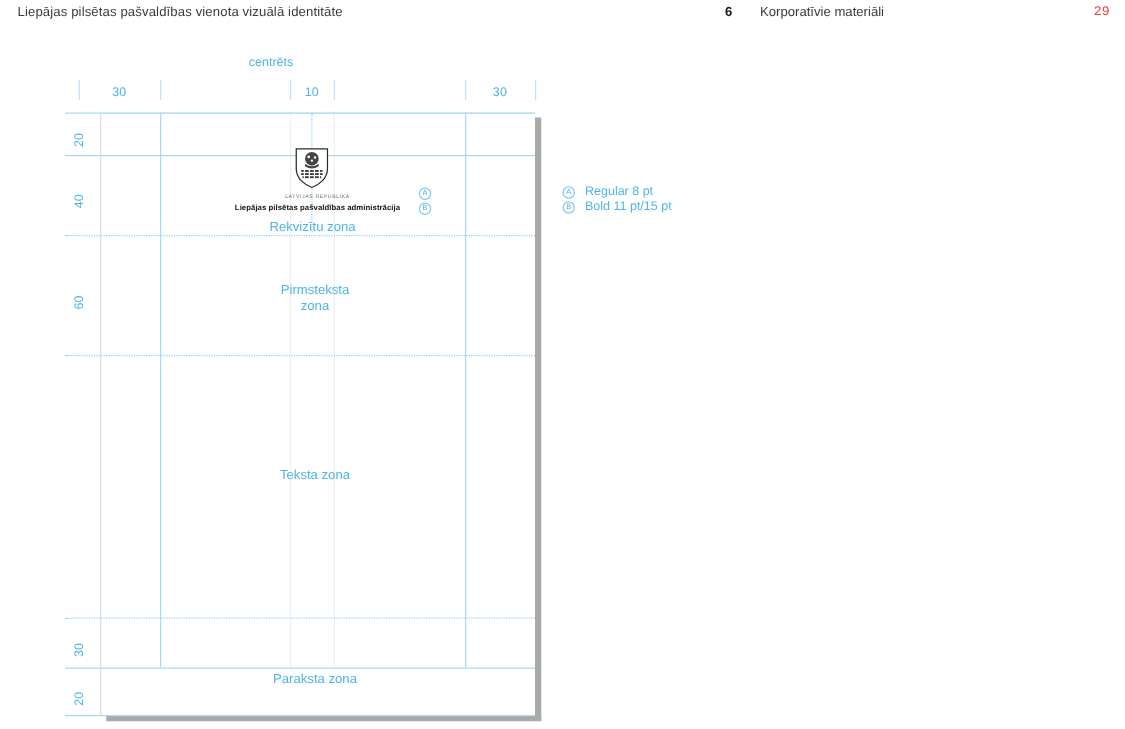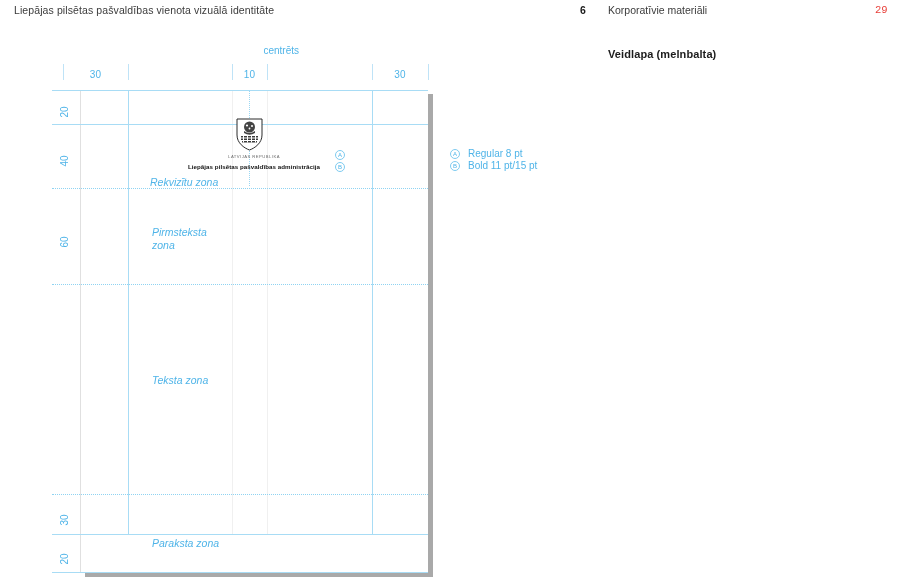--- a/index.html
+++ b/index.html
@@ -68,27 +68,27 @@
     position: absolute; color: #4fb4e8; font-size: 10px;
     text-align: center; letter-spacing: .2px;
   }
   .meas-v {
     position: absolute; color: #4fb4e8; font-size: 10px;
     transform: rotate(-90deg); transform-origin: center center;
     white-space: nowrap;
   }
   .centred-lbl {
     position: absolute; color: #4fb4e8; font-size: 10px;
-    text-align: right; white-space: nowrap;
+    text-align: left; white-space: nowrap;
   }
 
   
   .zone {
     position: absolute; color: #4fb4e8; font-size: 10.5px;
-    line-height: 13px; white-space: pre-line; font-style: italic;
+    text-align: center; line-height: 13px; white-space: pre-line;
   }
   .coa { position: absolute; left: 236px; top: 118px; width: 27px; height: 33px; }
   .lh-sub {
     position: absolute; left: 80px; top: 154px; width: 348px;
     text-align: center; font-size: 4.2px; color: #6d6d6d;
     letter-spacing: .45px;
   }
   .lh-name {
     position: absolute; left: 80px; top: 163px; width: 348px;
     text-align: center; font-size: 6.2px; color: #111; font-weight: bold;
@@ -224,16 +224,15 @@
       </div>
       <div class="legend-row">
         <span class="legend-dot">B</span>
         <span class="legend-txt">Bold 11 pt/15 pt</span>
       </div>
     </div>
 
   </div>
 
   <div id="copy">
-    <div class="copy-h">Veidlapa (melnbalta)</div>
   </div>
 
 </div>
 
 </body></html>

